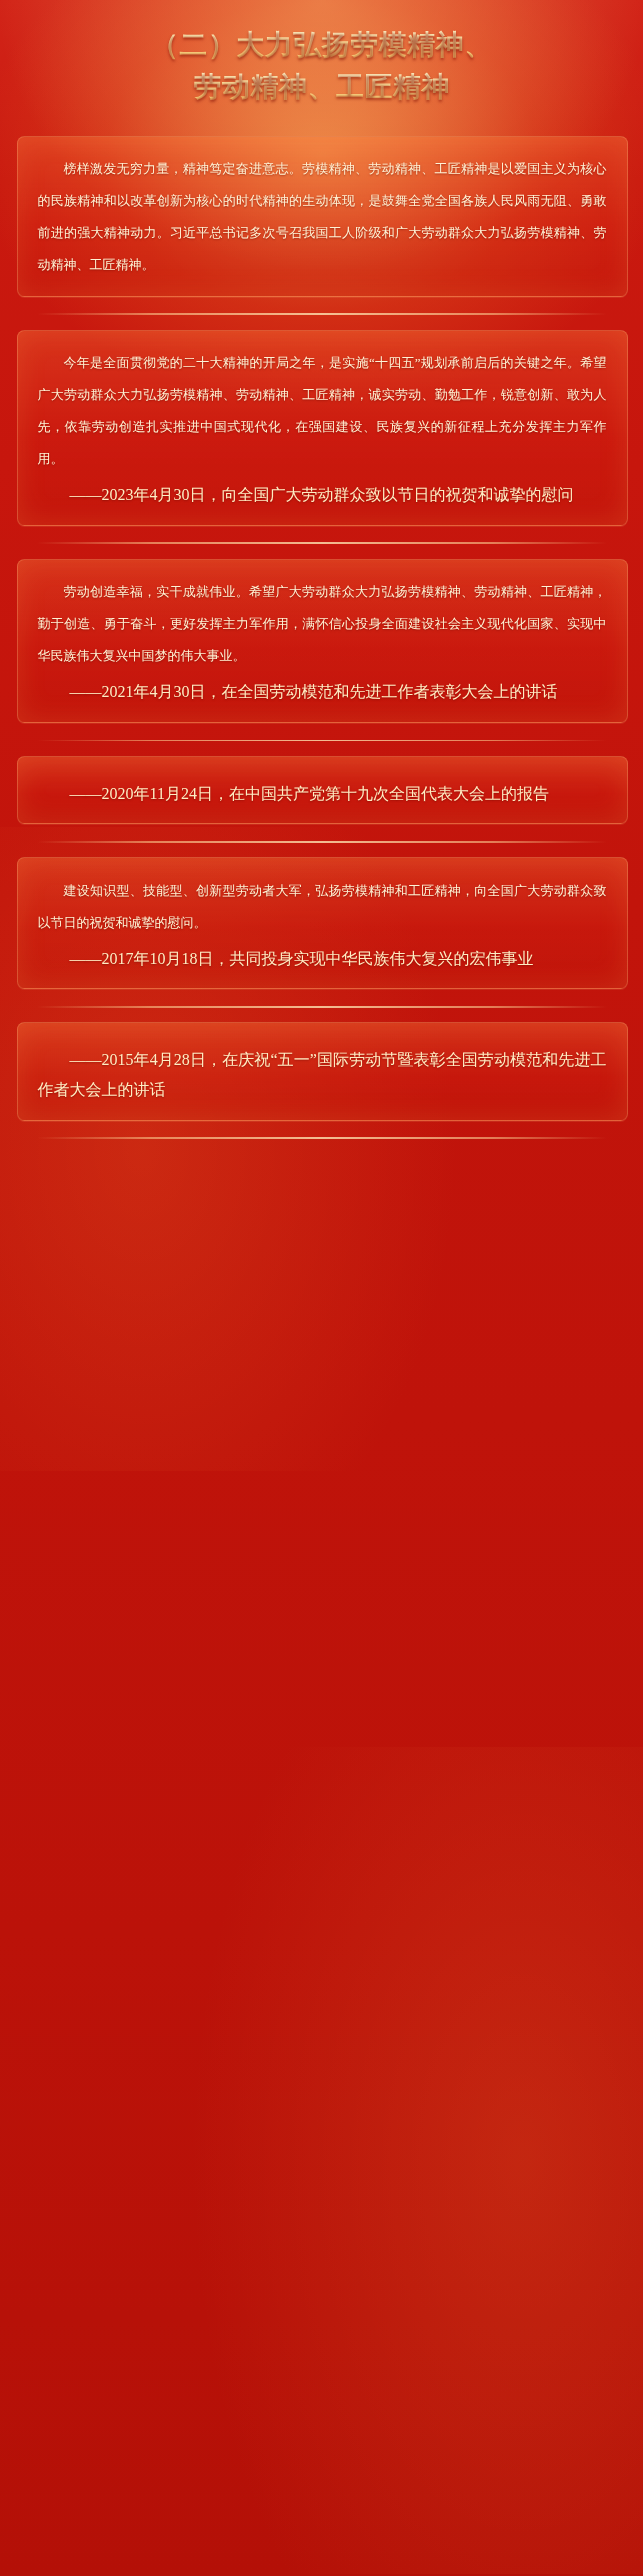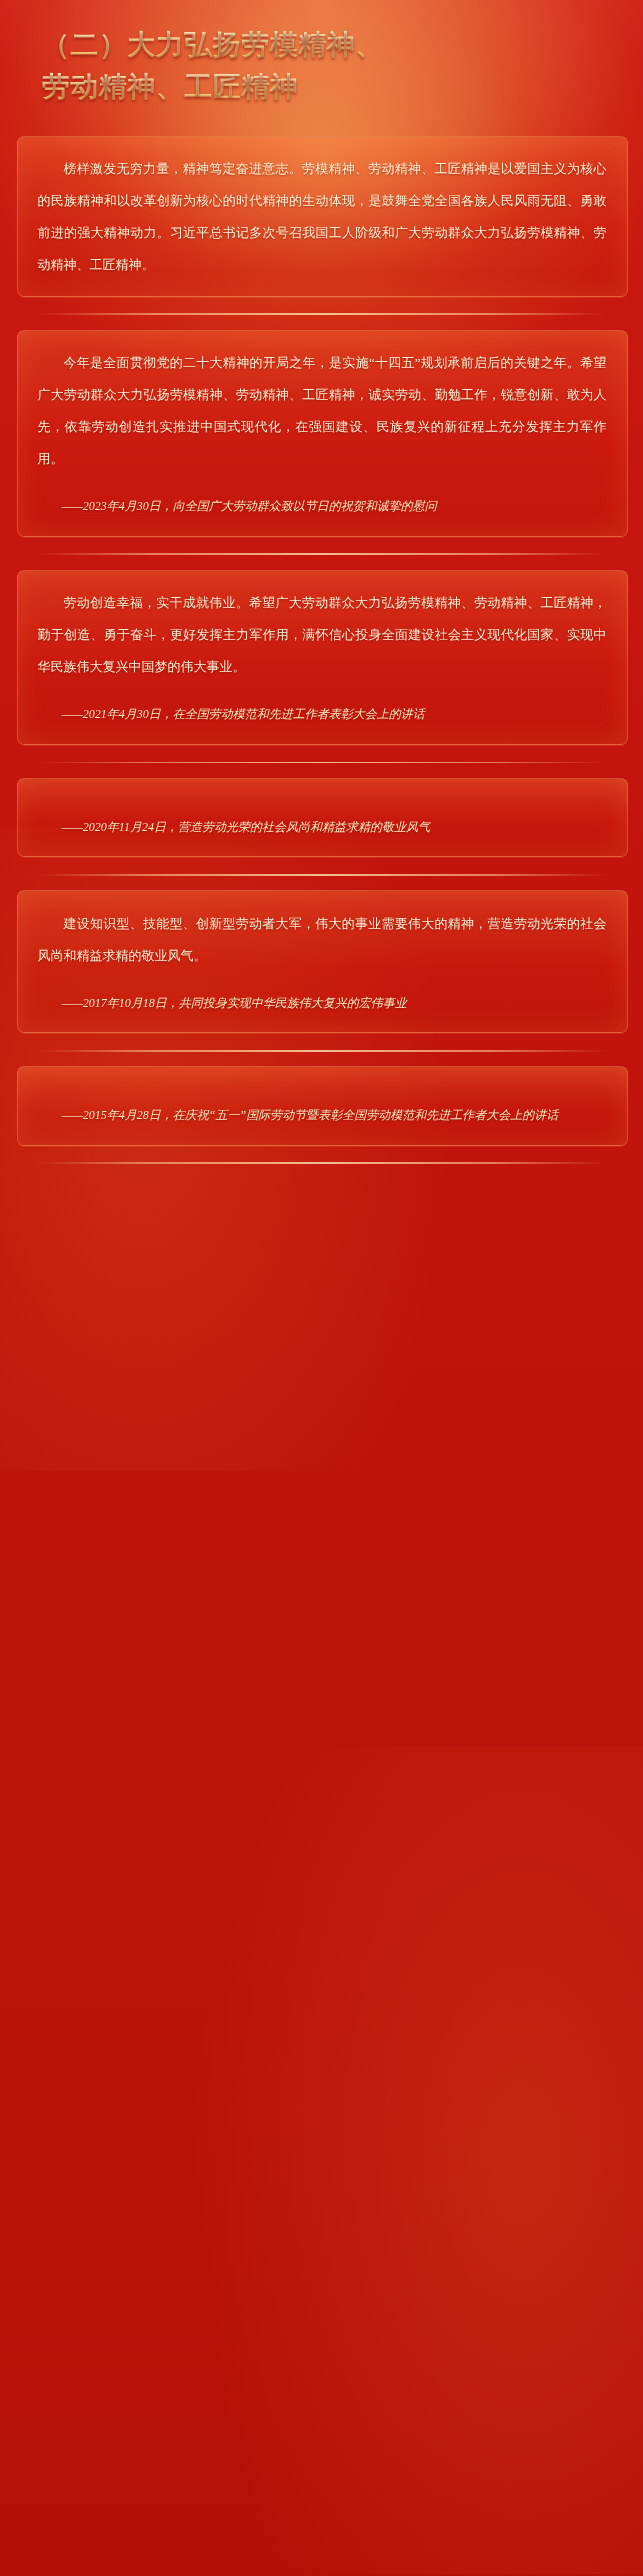--- a/index.html
+++ b/index.html
@@ -35,21 +35,21 @@
   }
   .glow-c {
     left: -10%; top: 1747px; width: 130%; height: 827px;
     background: radial-gradient(ellipse 55% 100% at 70% 50%, rgba(255,150,60,0.16), rgba(255,120,40,0) 72%);
   }
 
   
   .title-block {
     position: relative;
     padding: 24px 42px 16.5px 42px;
-    text-align: left;
+    text-align: center;
     z-index: 3;
   }
   .title-line {
     font-family: "Liberation Serif", "DejaVu Serif", serif;
     font-weight: bold;
     font-size: 27.6px;
     line-height: 42px;
     letter-spacing: 0.9px;
     color: #fde9b0;
     text-shadow: 0 1.8px 2.8px rgba(120,10,0,0.55);
@@ -82,28 +82,27 @@
     line-height: 32px;
     color: #fff4d6;
     text-align: justify;
     text-justify: inter-ideograph;
     text-indent: 2em;
     text-shadow: 0 0.9px 1.8px rgba(110,10,0,0.5);
     font-family: "Liberation Serif", "DejaVu Serif", serif;
   }
 
   .source {
-    margin-top: 16px;
-    font-size: 12px;
+    margin-top: 5px;
+    font-size: 16px;
     line-height: 30px;
     color: #ffeec4;
     text-align: justify;
     text-indent: 2em;
     text-shadow: 0 0.9px 1.8px rgba(110,10,0,0.5);
-    font-style: italic;
   }
 
   .divider {
     height: 1.8px;
     margin: 0 37px 14.7px 37px;
     background: linear-gradient(90deg, rgba(255,210,150,0) 0%, rgba(255,214,150,0.55) 20%, rgba(255,230,180,0.8) 50%, rgba(255,214,150,0.55) 80%, rgba(255,210,150,0) 100%);
     border-radius: 1.8px;
     position: relative;
     z-index: 3;
   }
@@ -138,26 +137,26 @@
     </div>
     <div class="divider"></div>
 
     <div class="block">
       <div class="para">劳动创造幸福，实干成就伟业。希望广大劳动群众大力弘扬劳模精神、劳动精神、工匠精神，勤于创造、勇于奋斗，更好发挥主力军作用，满怀信心投身全面建设社会主义现代化国家、实现中华民族伟大复兴中国梦的伟大事业。</div>
       <div class="source">——2021年4月30日，在全国劳动模范和先进工作者表彰大会上的讲话</div>
     </div>
     <div class="divider"></div>
 
     <div class="block">
-      <div class="source">——2020年11月24日，营造劳动光荣的社会风尚和精益求精的敬业风气</div>
+      <div class="source">——2020年11月24日，在中国共产党第十九次全国代表大会上的报告</div>
     </div>
     <div class="divider"></div>
 
     <div class="block">
-      <div class="para">建设知识型、技能型、创新型劳动者大军，伟大的事业需要伟大的精神，营造劳动光荣的社会风尚和精益求精的敬业风气。</div>
+      <div class="para">建设知识型、技能型、创新型劳动者大军，弘扬劳模精神和工匠精神，向全国广大劳动群众致以节日的祝贺和诚挚的慰问。</div>
       <div class="source">——2017年10月18日，共同投身实现中华民族伟大复兴的宏伟事业</div>
     </div>
     <div class="divider"></div>
 
     <div class="block">
       <div class="source">——2015年4月28日，在庆祝“五一”国际劳动节暨表彰全国劳动模范和先进工作者大会上的讲话</div>
     </div>
     <div class="divider"></div>
 
 

